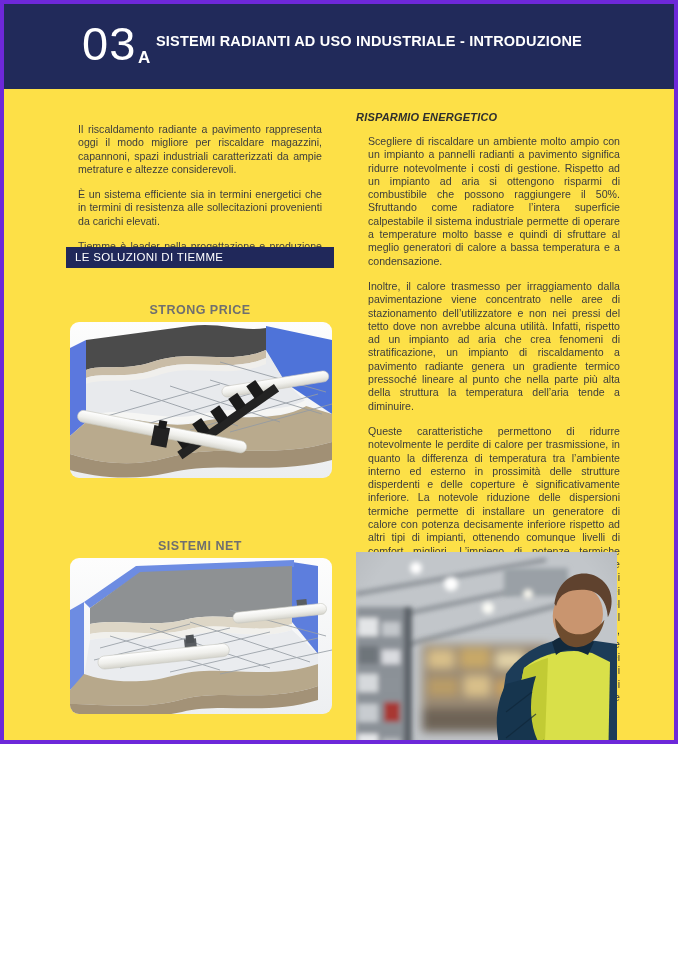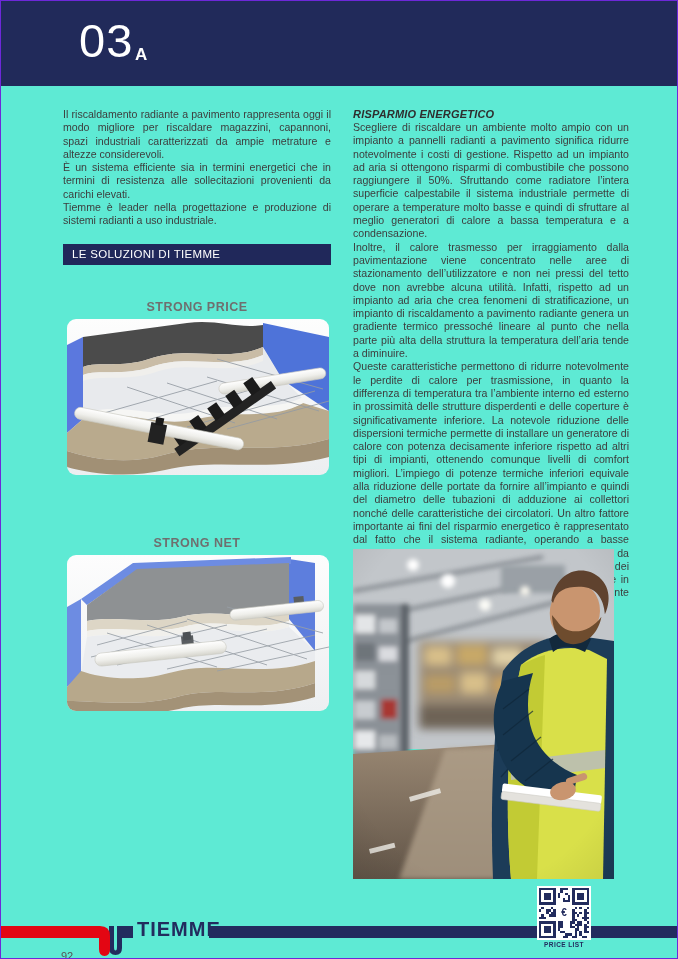--- a/index.html
+++ b/index.html
@@ -1,28 +1,28 @@
 <!DOCTYPE html>
 <html><head>
 <meta charset="utf-8">
 <style>
   html,body{margin:0;padding:0;background:#ffffff;}
   .page{
-    position:relative;width:678px;height:959px;background:#5eead4;overflow:hidden;
-    font-family:"Liberation Sans",sans-serif;box-sizing:border-box;border:1px solid #6d28d9;
+    position:relative;width:678px;height:744px;background:#fde047;overflow:hidden;
+    font-family:"Liberation Sans",sans-serif;box-sizing:border-box;border:4px solid #6d28d9;
   }
   
   .hdr{position:absolute;left:0;top:0;width:678px;height:85px;background:#212a5a;}
   .hnum{position:absolute;left:78px;top:12px;color:#fff;font-size:47px;font-weight:400;letter-spacing:1px;}
   .hsub{position:absolute;left:134px;top:44px;color:#fff;font-size:17px;font-weight:700;}
   .htitle{position:absolute;left:152px;top:29px;color:#fff;font-size:14.5px;font-weight:700;letter-spacing:.2px;}
   
   .col-left{position:absolute;left:62px;top:107px;width:268px;}
   .col-right{position:absolute;left:352px;top:107px;width:276px;}
-  .jtext{margin:0;font-size:10.6px;line-height:13.3px;color:#3d3d3d;text-align:justify;}
+  .jtext{margin:12px;font-size:10.6px;line-height:13.3px;color:#3d3d3d;text-align:justify;}
   .rhead{margin:0 0 1px 0;font-size:11px;font-weight:700;color:#2e2e2e;letter-spacing:.2px;font-style:italic;}
   .banner{position:absolute;left:62px;top:243px;width:268px;height:21px;background:#20285a;}
   .banner span{display:block;color:#fff;font-size:11.5px;font-weight:400;line-height:21px;padding-left:9px;letter-spacing:.3px;}
   .ptitle{position:absolute;left:62px;width:268px;text-align:center;font-size:12.5px;font-weight:700;color:#6f6f6f;letter-spacing:.5px;}
   .fig{position:absolute;left:66px;width:262px;height:156px;}
   .photo{position:absolute;left:352px;top:548px;width:261px;height:330px;overflow:hidden;}
   
   .bar-red{position:absolute;left:0;top:925px;width:88px;height:12px;background:#e30613;}
   .elbow{position:absolute;left:84px;top:925px;width:48px;height:36px;}
   .brand{position:absolute;left:136px;top:917px;font-size:20px;font-weight:700;color:#222c5e;letter-spacing:1px;}
@@ -35,20 +35,21 @@
   .page-num{position:absolute;left:60px;top:941px;font-size:11px;color:#555;margin-top:8px;}
 </style>
 </head>
 <body>
 
 <div class="page">
 
   <header class="hdr">
     <span class="hnum">03</span>
     <span class="hsub">A</span>
+    <span class="htitle">SISTEMI RADIANTI AD USO INDUSTRIALE - INTRODUZIONE</span>
   </header>
 
   <section class="col-left">
     <p class="jtext">Il riscaldamento radiante a pavimento rappresenta oggi il modo migliore per riscaldare magazzini, capannoni, spazi industriali caratterizzati da ampie metrature e altezze considerevoli.</p>
     <p class="jtext">È un sistema efficiente sia in termini energetici che in termini di resistenza alle sollecitazioni provenienti da carichi elevati.</p>
     <p class="jtext">Tiemme è leader nella progettazione e produzione di sistemi radianti a uso industriale.</p>
   </section>
 
   <div class="banner">
     <span>LE SOLUZIONI DI TIEMME</span>
@@ -107,21 +108,21 @@
           <rect x="8" y="88" width="172" height="12" rx="6" fill="url(#pipe)" stroke="#c9c8c0" stroke-width=".6"></rect>
         </g>
         <g transform="rotate(11 88 116)">
           <rect x="82" y="104" width="16" height="20" fill="#222"></rect>
           <rect x="86" y="98" width="8" height="8" fill="#1a1a1a"></rect>
         </g>
       </g>
     </svg>
   </div>
 
-  <div class="ptitle" style="top:535px">STRONG NET</div>
+  <div class="ptitle" style="top:535px">SISTEMI NET</div>
   <div class="fig" style="top:554px">
     <svg viewBox="0 0 262 156" width="262" height="156">
       <defs>
         <linearGradient id="nbg" x1="0" y1="0" x2="0" y2="1">
           <stop offset="0" stop-color="#fdfdfd"></stop>
             <stop offset="1" stop-color="#edeff1"></stop>
         </linearGradient>
         <linearGradient id="npipe" x1="0" y1="0" x2="0" y2="1">
           <stop offset="0" stop-color="#ffffff"></stop>
             <stop offset=".55" stop-color="#efefeb"></stop>

